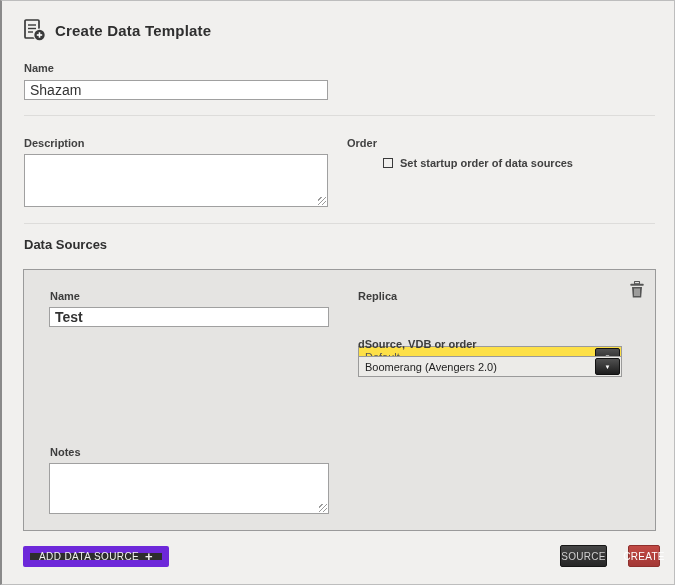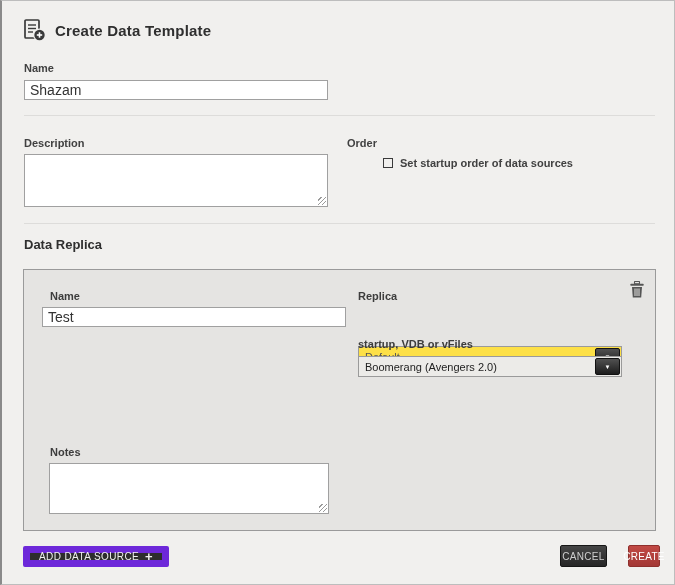--- a/index.html
+++ b/index.html
@@ -111,62 +111,62 @@
   </div>
 
   <div class="field-label" style="left:345px; top:136px;">Order</div>
   <div class="checkbox-row" style="left:345px; top:156px;margin-left:36px;">
     <span class="checkbox"></span>
     <span class="checkbox-label">Set startup order of data sources</span>
   </div>
 
   <div class="divider" style="top:222px;"></div>
 
-  <div class="section-heading" style="left:22px; top:236px;">Data Replica</div>
+  <div class="section-heading" style="left:22px; top:236px;">Data Sources</div>
 
   <div class="source-card">
 
     <div class="field-label" style="left:26px; top:20px;">Name</div>
-    <input class="text-input" style="left: 18px; top: 37px; width: 304px;" type="text" value="Test">
+    <input class="text-input" style="left: 25px; top: 37px; width: 280px; font-weight: bold;" type="text" value="Test">
 
     <div class="field-label" style="left:334px; top:20px;">Replica</div>
     <div class="select-box disabled" style="left:334px; top:37px; width:264px;">
       <span class="select-value">Default</span>
       <span class="select-arrow-btn">
         <span>▼</span>
       </span>
     </div>
 
     <span class="trash-btn">
       <svg width="16" height="18" viewBox="0 0 16 18">
         <rect x="5.5" y="0.5" width="5" height="2.2" rx="0.5" fill="none" stroke="#555" stroke-width="1.1"></rect>
         <rect x="1.5" y="2.8" width="13" height="2" rx="0.4" fill="#555"></rect>
         <path d="M3 6 h10 l-0.8 10.5 h-8.4 Z" fill="#555"></path>
         <line x1="6" y1="7.5" x2="6" y2="15" stroke="#e5e4e2" stroke-width="1"></line>
         <line x1="8" y1="7.5" x2="8" y2="15" stroke="#e5e4e2" stroke-width="1"></line>
         <line x1="10" y1="7.5" x2="10" y2="15" stroke="#e5e4e2" stroke-width="1"></line>
       </svg>
     </span>
 
-    <div class="field-label" style="left:334px; top:68px;">startup, VDB or vFiles</div>
+    <div class="field-label" style="left:334px; top:68px;">dSource, VDB or order</div>
     <div class="select-box" style="left:334px; top:86px; width:264px;">
       <span class="select-value">Boomerang (Avengers 2.0)</span>
       <span class="select-arrow-btn">
         <span>▼</span>
       </span>
     </div>
 
     <div class="field-label" style="left:26px; top:176px;">Notes</div>
     <div class="textarea-wrap" style="left:25px; top:193px; width:280px; height:51px;">
       <textarea style=""></textarea>
       <span class="resize-handle"></span>
     </div>
   </div>
 
   <div class="btn add-source-btn">
     <span>ADD DATA SOURCE</span>
     <span class="plus">+</span>
   </div>
 
-  <div class="btn cancel-btn">CANCEL</div>
+  <div class="btn cancel-btn">SOURCE</div>
   <div class="btn create-btn">CREATE</div>
 
 </div>
 
 </body></html>

